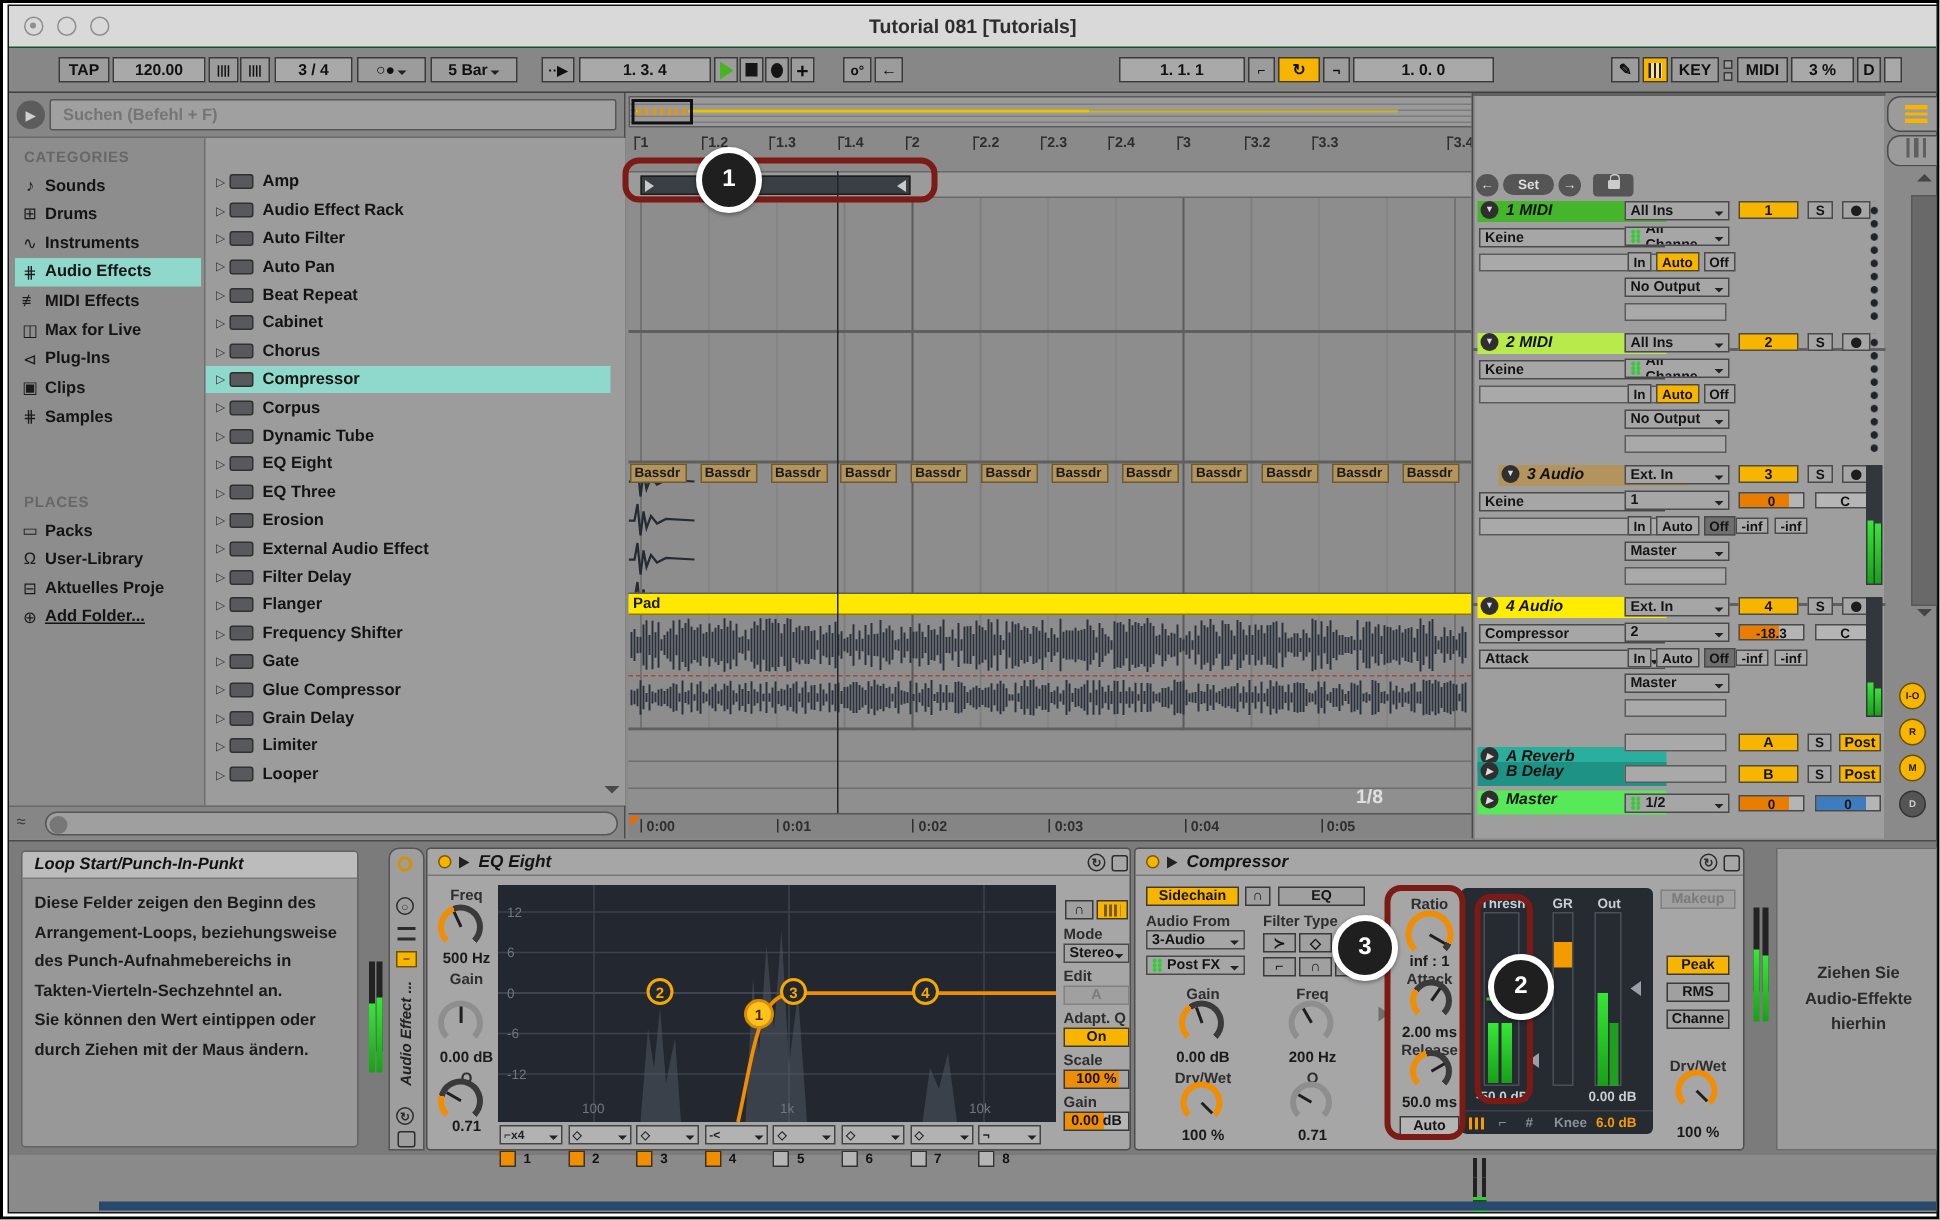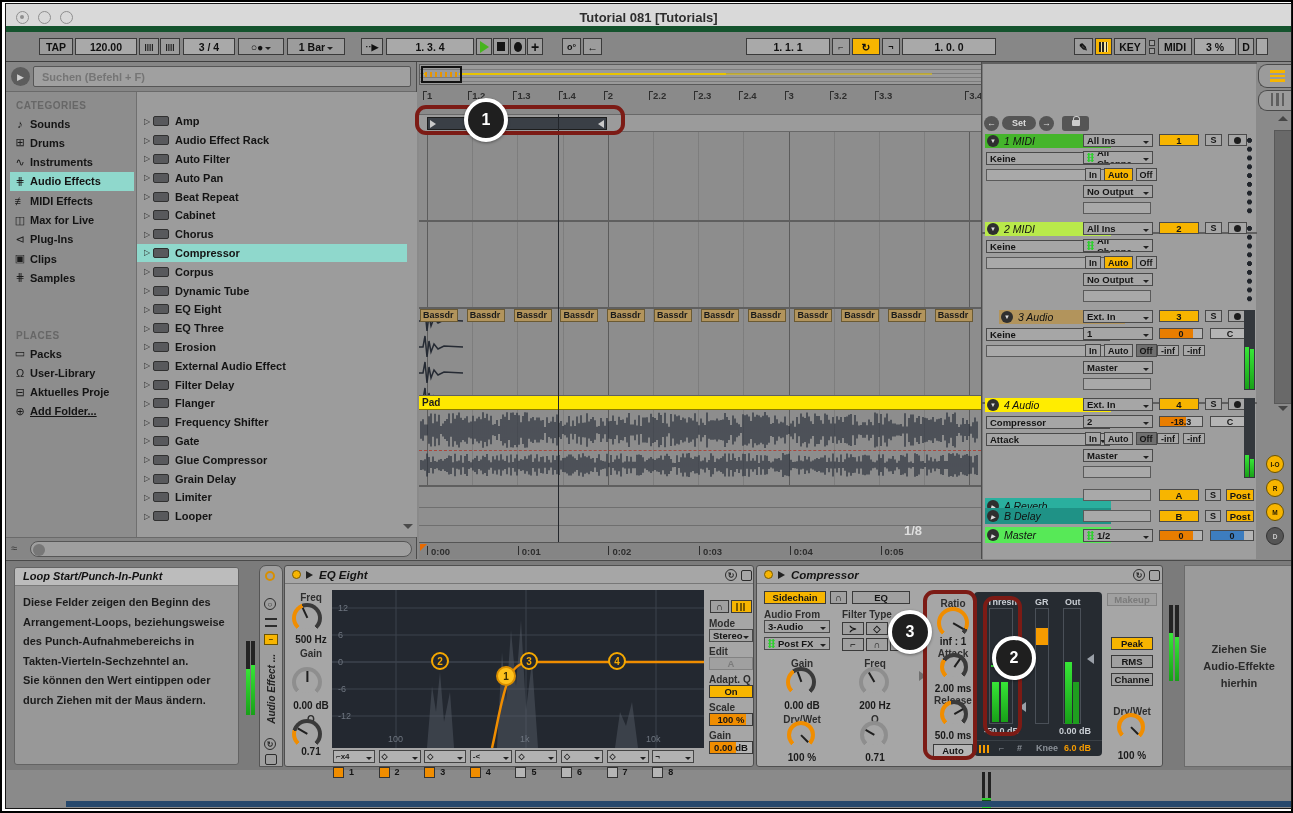--- a/index.html
+++ b/index.html
@@ -2,21 +2,21 @@
 <html><head>
 <meta charset="utf-8">
 <style>
 *{box-sizing:border-box;margin:0;padding:0}
 html,body{width:1293px;height:813px}
 body{position:relative;font-family:"Liberation Sans",sans-serif;background:#fff;overflow:hidden}
 .frame{position:absolute;inset:0;border:2px solid #000;background:#fff}
 .win{position:absolute;left:4px;top:2px;width:1285px;height:804px;background:#8a8a8a;outline:1px solid #161616;overflow:hidden}
 .a{position:absolute}
 
-.titlebar{left:0;top:0;width:100%;height:28px;background:#d9d9d9;border-bottom:6px solid #14532d}
+.titlebar{left:0;top:0;width:100%;height:28px;background:#d9d9d9;border-bottom:1px solid #14532d}
 .tl{width:13px;height:13px;border:1.5px solid #8f8f8f;border-radius:50%;top:7px}
 .tl.dot::after{content:"";position:absolute;left:3.2px;top:3.2px;width:4px;height:4px;border-radius:50%;background:#8f8f8f}
 .title{left:0;top:0;width:100%;text-align:center;line-height:28px;font-size:13px;font-weight:700;color:#2e2e2e}
 .transport{left:0;top:28px;width:100%;height:30px;background:#878787;border-bottom:1px solid #3f3f3f}
 .tb{top:6px;height:17px;border:1px solid #3a3a3a;background:#9c9c9c;color:#101010;font-size:10.5px;font-weight:700;display:flex;align-items:center;justify-content:center;gap:2px;padding:0 3px}
 .tfield{background:#a9a9a9}
 .tb.on{background:#f7b500}
 .tri-d{width:0;height:0;border:3.5px solid transparent;border-top-color:#222;margin-top:6px}
 .playtri{width:0;height:0;border-left:9px solid #46b41e;border-top:6px solid transparent;border-bottom:6px solid transparent}
 .pianoicon{width:10px;height:10px;background:repeating-linear-gradient(90deg,#222 0 1.5px,#f7e49a 1.5px 3.5px)}
@@ -64,21 +64,21 @@
 .padclip{position:absolute;left:0;top:264px;width:100%;height:14px;background:#ffe800;border-bottom:1px solid #8a7a00;font-size:10px;font-weight:700;color:#1b1b1b;padding:1px 0 0 3px}
 .redline{position:absolute;left:0;top:318px;width:100%;border-top:1.6px dashed #b03a2e;opacity:.85}
 .playhead{left:552px;top:110px;width:1px;height:428px;background:#23262b;z-index:4}
 .gridlabel{font-size:13px;font-weight:700;color:#dedede}
 .timeruler{left:413px;top:538px;width:837px;height:17px;background:#858585;border-top:1px solid #555}
 .timelab{position:absolute;top:3px;font-size:9.5px;font-weight:700;color:#2e2e2e}
 .timelab::before{content:"";position:absolute;left:-4px;top:0;height:9px;border-left:1px solid #2e2e2e}
 .startmark{position:absolute;left:1px;top:1px;width:0;height:0;border-left:7px solid #e86a00;border-bottom:7px solid transparent}
 
 .hdrzone{left:975px;top:58px;width:275px;height:497px;background:#9e9e9e;border-left:1px solid #4c4c4c}
-.th-name{position:absolute;height:14px;display:flex;align-items:center;font-size:10.5px;font-weight:400;font-style:italic;color:#111}
+.th-name{position:absolute;height:14px;display:flex;font-size:10.5px;font-weight:700;font-style:italic;color:#111}
 .foldc{width:12px;height:12px;border-radius:50%;background:#2f2f2f;color:#ddd;font-size:6px;display:flex;align-items:center;justify-content:center;margin:0 5px 0 2px;flex:none}
 .dd{position:absolute;height:13px;background:#a6a6a6;border:1px solid #4a4a4a;display:flex;align-items:center;font-size:9.5px;font-weight:700;color:#141414;padding:0 3px;overflow:hidden}
 .dd .dda{margin-left:auto;width:0;height:0;border:3.5px solid transparent;border-top-color:#222;margin-top:6px;flex:none}
 .mbox{position:absolute;height:12px;background:#a9a9a9;border:1px solid #5a5a5a}
 .mon{position:absolute;height:13px;display:flex;gap:3px}
 .mon span{border:1px solid #4a4a4a;background:#a6a6a6;font-size:9px;font-weight:700;color:#141414;display:flex;align-items:center;justify-content:center;padding:0 3px}
 .mon span.aon{background:#f7b500}
 .mon span.adk{background:#6f6f6f}
 .numbtn{position:absolute;height:12px;background:#f7b500;border:1px solid #4a4a4a;font-size:9.5px;font-weight:700;color:#141414;display:flex;align-items:center;justify-content:center}
 .sbtn{position:absolute;height:12px;background:#a6a6a6;border:1px solid #4a4a4a;font-size:9px;font-weight:700;color:#141414;display:flex;align-items:center;justify-content:center}
@@ -159,21 +159,21 @@
     <div class="a tb" style="left:33px;width:34px">TAP</div>
     <div class="a tb tfield" style="left:69px;width:62px">120.00</div>
     <div class="a tb" style="left:133px;width:20px;font-size:8px">||||</div>
     <div class="a tb" style="left:154px;width:20px;font-size:8px">||||</div>
     <div class="a tb tfield" style="left:177px;width:52px">3 / 4</div>
     <div class="a tb" style="left:232px;width:46px">
           <span>○●</span>
           <span class="tri-d"></span>
         </div>
     <div class="a tb" style="left:281px;width:58px">
-          <span>1 Bar</span>
+          <span>5 Bar</span>
           <span class="tri-d"></span>
         </div>
     <div class="a tb" style="left:355px;width:22px;font-size:9px">
           <span>··▶</span>
         </div>
     <div class="a tb tfield" style="left:380px;width:88px">1. 3. 4</div>
     <div class="a tb" style="left:470px;width:16px">
           <span class="playtri"></span>
         </div>
     <div class="a tb" style="left:487px;width:16px">

